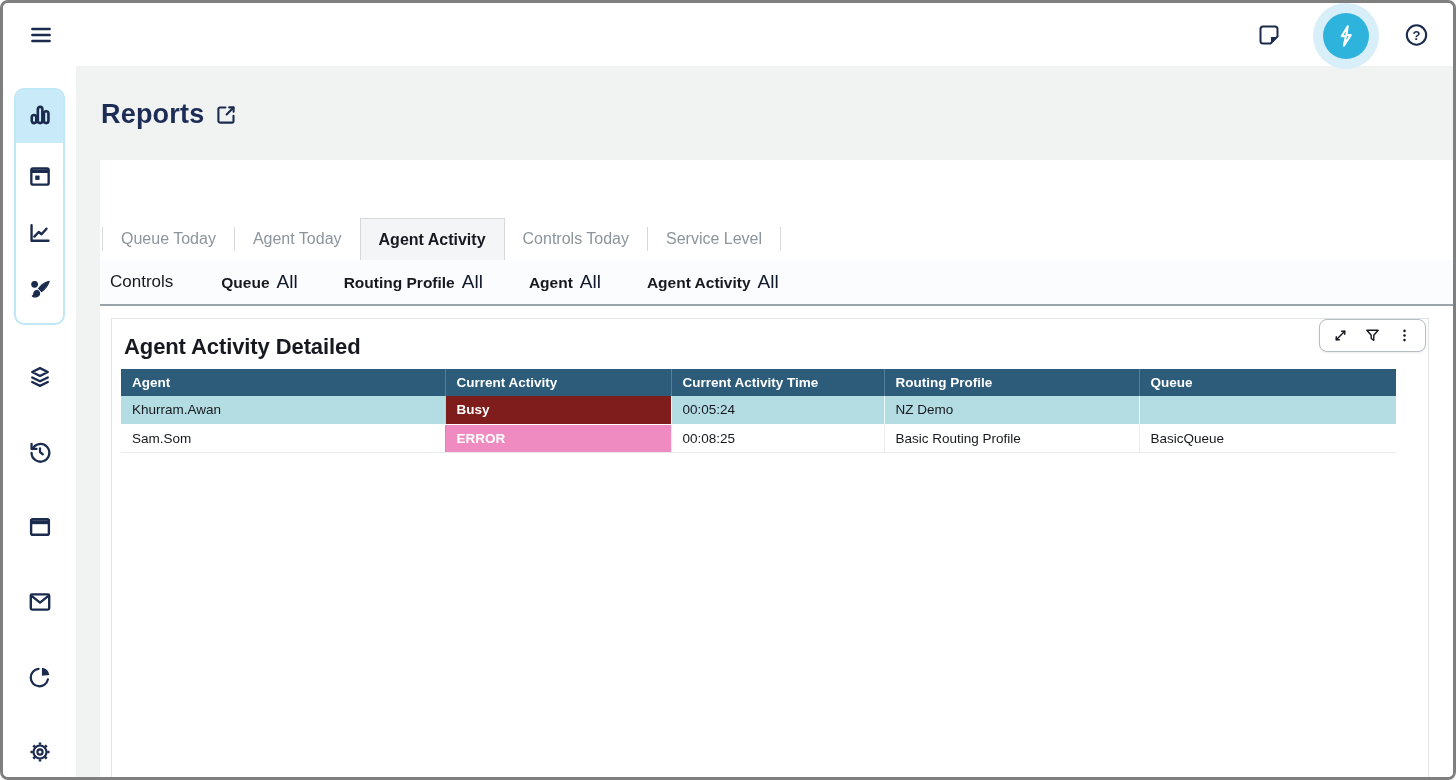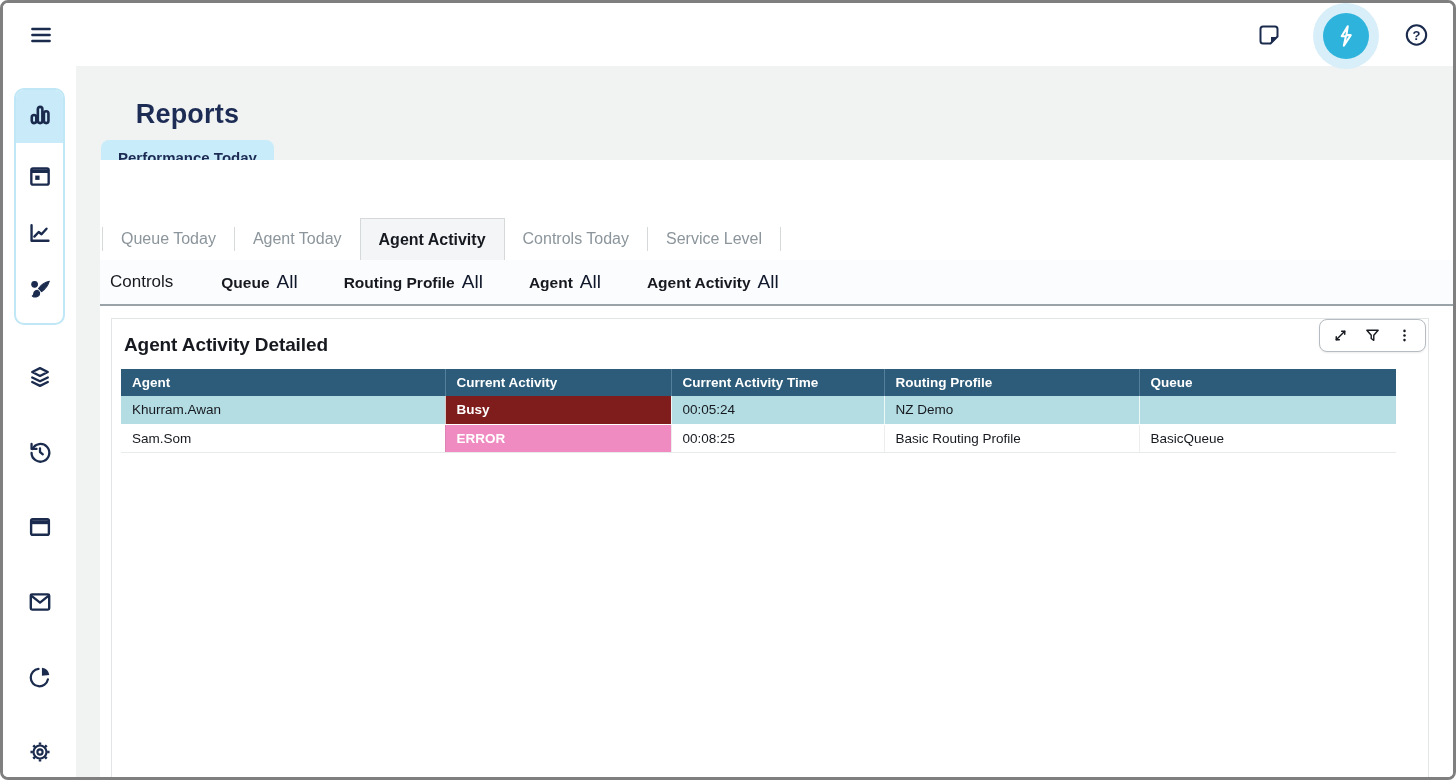--- a/index.html
+++ b/index.html
@@ -15,21 +15,21 @@
   .help-btn { position:absolute; right:24px; top:50%; transform:translateY(-50%); width:25px; height:25px; cursor:pointer; }
 
   
   .sidebar { position:absolute; top:63px; left:0; width:73px; bottom:0; background:#fff; z-index:4; }
   .nav-group-box { position:absolute; left:11px; top:22px; width:51px; height:237px; border:2px solid #bfe7f6; border-radius:10px; background:#fff; }
   .nav-active-bg { position:absolute; left:0; top:0; width:100%; height:53px; background:#c9ebf9; border-radius:8px 8px 0 0; }
   .nav-icon { position:absolute; left:37px; transform:translate(-50%,-50%); width:26px; height:26px; cursor:pointer; }
 
   
   .main { position:absolute; top:63px; left:73px; right:0; bottom:0; background:#f1f3f3; }
-  .page-header { position:absolute; top:33px; left:25px; display:flex; align-items:center; gap:10px;flex-direction:column; }
+  .page-header { position:absolute; top:33px; left:25px; display:flex; align-items:center; gap:10px; }
   .page-title { font-size:27px; font-weight:bold; color:#1d2c55; letter-spacing:.2px; }
   .perf-badge { background:#c9ecfa; color:#1d2c55; font-size:15px; font-weight:bold; padding:9px 17px; border-radius:8px; cursor:pointer; }
   .open-icon { width:24px; height:24px; cursor:pointer; }
 
   .report-panel { position:absolute; top:94px; left:24px; right:0; bottom:0; background:#fff; }
 
   
   .tabstrip { position:absolute; top:58px; left:2px; right:0; height:42px; display:flex; align-items:stretch; }
   .tab { padding:0 18px; display:flex; align-items:center; font-size:16px; color:#8b959b; cursor:pointer; white-space:nowrap; }
   .tab.active { background:#f4f5f6; border:1px solid #d5d9d9; border-bottom:none; color:#16191f; font-weight:bold; }
@@ -39,21 +39,21 @@
   .controls-row { position:absolute; top:100px; left:0; right:0; height:46px; background:#fbfcfd; border-bottom:2px solid #9aa4a8; display:flex; align-items:center; padding-left:10px; }
   .controls-label { font-size:17px; color:#16191f; margin-right:48px; }
   .filter { display:flex; align-items:baseline; margin-right:46px; cursor:pointer; }
   .filter-name { font-size:15.5px; font-weight:bold; color:#16191f; }
   .filter-value { font-size:19px; color:#0f172a; margin-left:7px; }
 
   
   .card { position:absolute; top:158px; left:11px; right:24px; bottom:0; background:#fff; border:1px solid #e2e5e5; border-bottom:none; }
   .card-toolbar { position:absolute; top:0; right:2px; height:33px; background:#fff; border:1px solid #b6bcc1; border-radius:8px; display:flex; align-items:center; gap:15px; padding:0 12px; box-shadow:0 1px 2px rgba(0,0,0,.08); }
   .tool-icon { width:17px; height:17px; cursor:pointer; display:block; }
-  .card-title { position:absolute; top:15px; left:12px; font-size:19px; font-weight:bold; color:#16191f; letter-spacing:-.1px; }
+  .card-title { position:absolute; top:15px; left:12px; font-size:22px; font-weight:bold; color:#16191f; letter-spacing:-.1px; }
 
   table.agent-table { position:absolute; top:50px; left:9px; border-collapse:collapse; table-layout:fixed; }
   .agent-table th { background:#2d5c7a; color:#fff; font-size:13.5px; font-weight:bold; text-align:left; height:27px; padding:0 0 0 11px; border-left:1px solid #54809b; }
   .agent-table th:first-child { border-left:none; }
   .agent-table td { font-size:13.5px; color:#16191f; height:28px; padding:0 0 0 11px; border-left:1px solid rgba(0,0,0,.07); border-bottom:1px solid #e7ebeb; background:#fff; }
   .agent-table td:first-child { border-left:none; }
   .agent-table tr.hl td { background:#b4dde3; border-left-color:rgba(255,255,255,.75); border-bottom-color:#fff; }
   .agent-table td.activity-cell { color:#fff; font-weight:600; }
 
   svg { display:block; }
@@ -164,21 +164,20 @@
           <path d="M12 3.2v2.2M12 18.6v2.2M3.2 12h2.2M18.6 12h2.2M5.8 5.8l1.6 1.6M16.6 16.6l1.6 1.6M18.2 5.8l-1.6 1.6M7.4 16.6l-1.6 1.6"></path>
         </g>
       </svg>
     </span>
   </div>
 
   <div class="main">
 
     <div class="page-header">
       <span class="page-title">Reports</span>
-      <span class="perf-badge">Performance Today</span>
       <span class="open-icon">
         <svg viewBox="0 0 24 24" width="24" height="24" fill="none" stroke="#1b2b4e" stroke-width="2.1" stroke-linecap="round" stroke-linejoin="round">
           <path d="M19.5 12.7V18a1.6 1.6 0 0 1-1.6 1.6H6A1.6 1.6 0 0 1 4.4 18V6.1A1.6 1.6 0 0 1 6 4.5h5.4"></path>
           <path d="M15.2 4.4h4.4v4.4"></path>
             <path d="M19.3 4.7 12.6 11.4"></path>
         </svg>
       </span>
     </div>
 
     <div class="report-panel">

